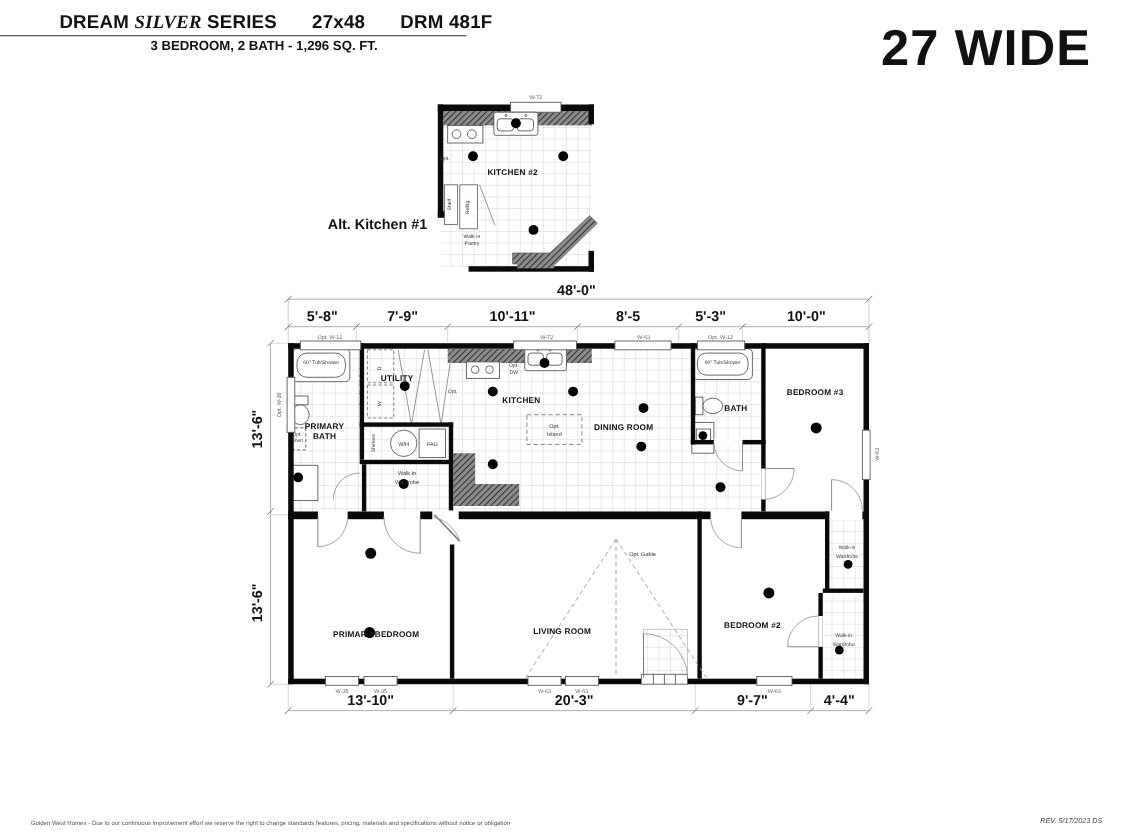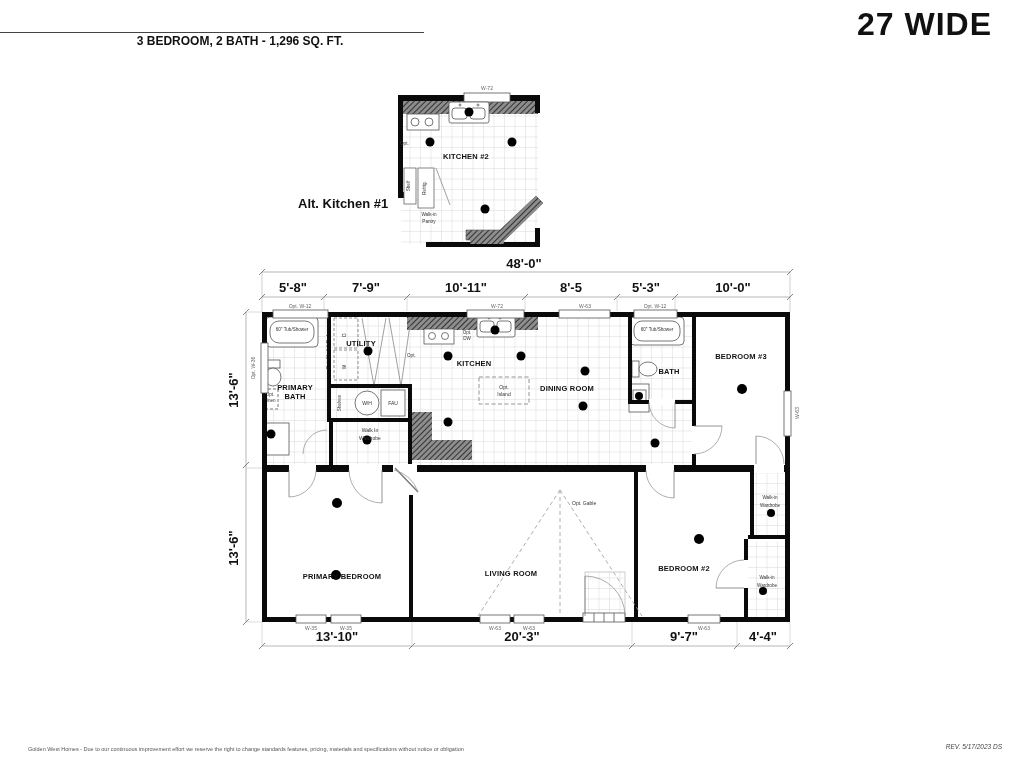--- a/index.html
+++ b/index.html
@@ -5,36 +5,45 @@
   html,body{margin:0;padding:0;background:#fff;}
   #page{position:relative;width:1024px;height:762px;background:#ffffff;overflow:hidden;
         font-family:"Liberation Sans",sans-serif;color:#111;}
   .abs{position:absolute;}
   #title-line{left:54px;top:10px;font-size:17px;font-weight:bold;letter-spacing:.2px;white-space:nowrap;}
   #title-line .it{font-family:"Liberation Serif",serif;font-style:italic;font-weight:bold;}
   #title-line .gap{display:inline-block;width:22px;}
   #title-underline{left:0;top:32px;width:424px;height:1px;background:#444;}
   #subtitle{left:0;top:34px;width:424px;text-align:center;font-size:12px;font-weight:bold;padding-left:28px;}
   #year{left:0;top:46px;width:410px;text-align:center;font-size:18px;font-weight:bold;font-style:italic;}
-  #wide{right:32px;top:6px;font-size:32px;font-weight:bold;letter-spacing:1px;}
+  #wide{right:32px;top:16px;font-size:46px;font-weight:bold;letter-spacing:1px;}
   #alt-caption{left:298px;top:196px;font-size:13px;font-weight:bold;}
   #disclaimer{left:28px;top:746px;font-size:5.5px;color:#555;}
   #revision{right:22px;top:743px;font-size:6.5px;font-style:italic;color:#444;}
   svg text{fill:#111;}
   .dim{font-size:13px;font-weight:bold;}
   .room{font-size:7.5px;font-weight:bold;letter-spacing:.2px;}
   .tiny{font-size:5px;fill:#333;}
   .win{font-size:5px;fill:#666;}
   .fix{font-size:4.6px;fill:#333;}
 </style>
 </head>
 <body>
 
 <div id="page">
 
+  <div class="abs" id="title-line">
+    <span>DREAM</span>
+    <span class="it">SILVER</span>
+    <span>SERIES</span>
+    <span class="gap"></span>
+    <span>27x48</span>
+    <span class="gap"></span>
+    <span>DRM 481F</span>
+  </div>
   <div class="abs" id="title-underline"></div>
   <div class="abs" id="subtitle">3 BEDROOM, 2 BATH - 1,296 SQ. FT.</div>
   <div class="abs" id="wide">27 WIDE</div>
   <div class="abs" id="alt-caption">Alt. Kitchen #1</div>
   <div class="abs" id="disclaimer">Golden West Homes - Due to our continuous improvement effort we reserve the right to change standards features, pricing, materials and specifications without notice or obligation</div>
   <div class="abs" id="revision">REV. 5/17/2023  DS</div>
 
   <svg class="abs" style="left:0;top:0" width="1024" height="762" viewBox="0 0 1024 762">
     <defs>
       <pattern id="tile" width="10.5" height="10.5" patternUnits="userSpaceOnUse">

